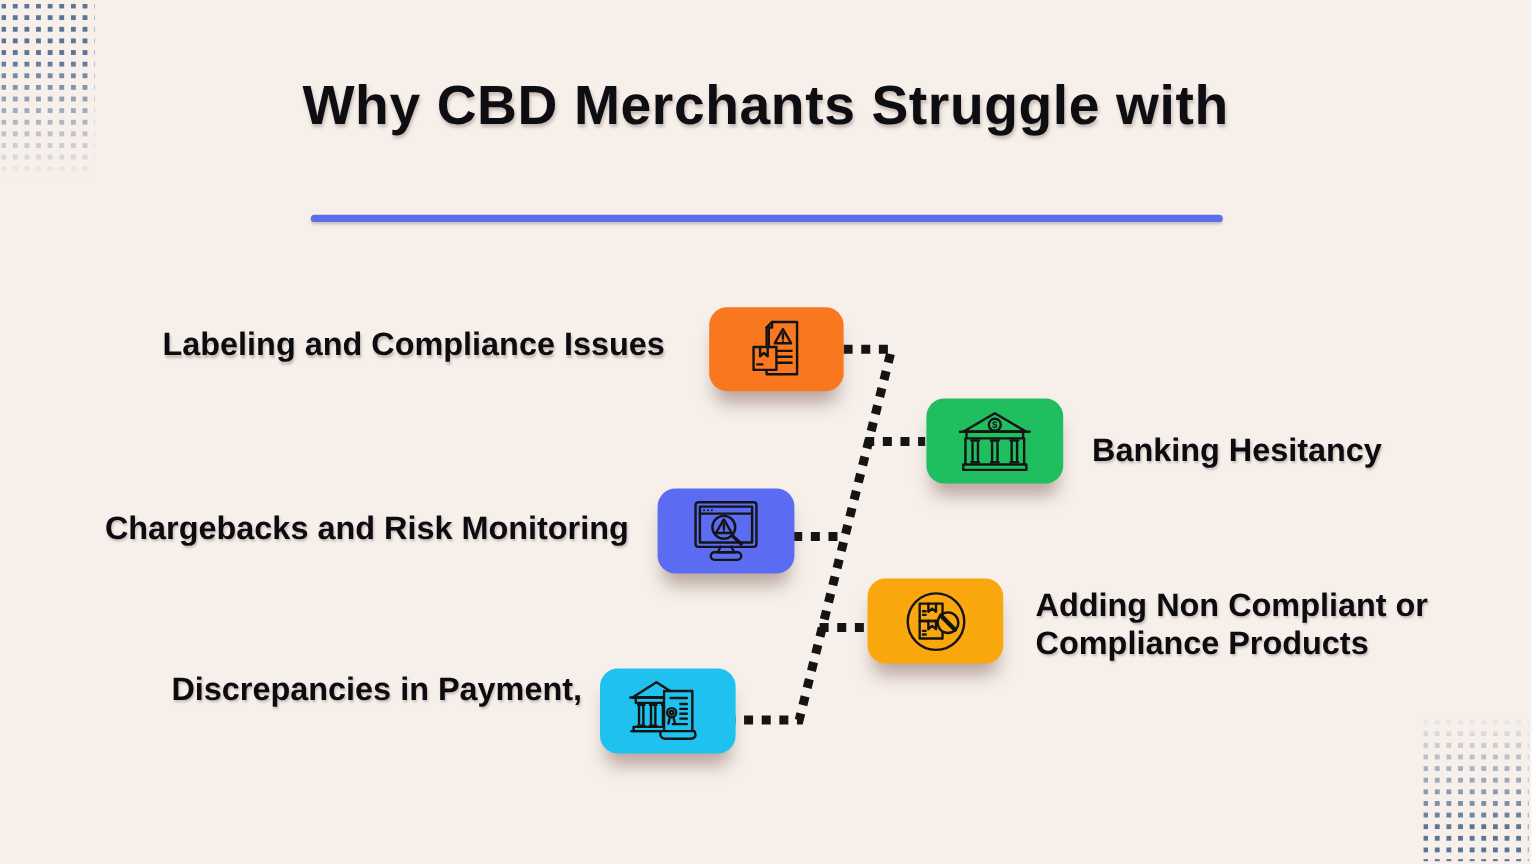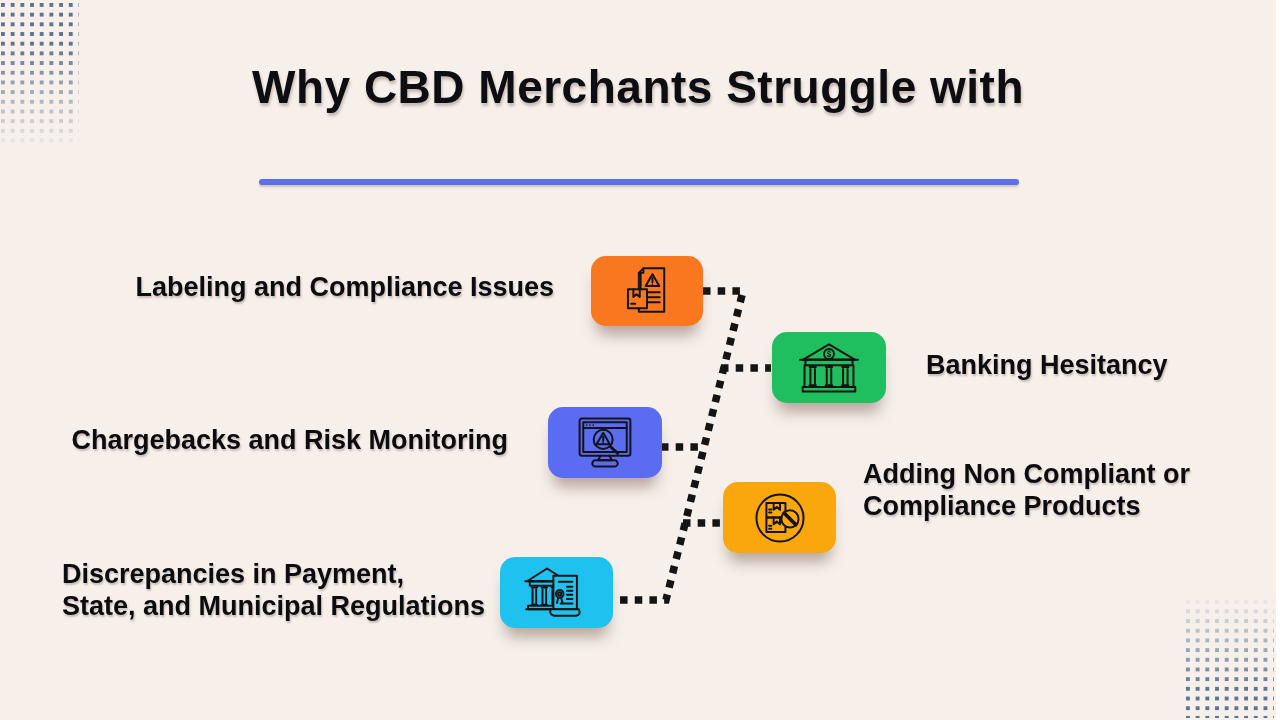--- a/index.html
+++ b/index.html
@@ -72,32 +72,32 @@
   .item-label {
     position: absolute;
     font-size: 27px;
     font-weight: 700;
     line-height: 32px;
     color: #0c0c10;
     text-shadow: 1px 2px 2px rgba(115,90,85,.35);
     white-space: nowrap;
   }
   .item-label span { display: block; }
-  .align-right { text-align: left; }
+  .align-right { text-align: center; }
 
   .card-1 { left: 591px; top: 256px; width: 112px; height: 70px; }
   .card-2 { left: 772px; top: 332px; width: 114px; height: 71px; }
   .card-3 { left: 548px; top: 407px; width: 114px; height: 71px; }
   .card-4 { left: 723px; top: 482px; width: 113px; height: 71px; }
   .card-5 { left: 500px; top: 557px; width: 113px; height: 71px; }
 
   .label-1 { right: 722px; top: 271px; }
-  .label-2 { left: 910px; top: 349px; margin-left: 16px; }
-  .label-3 { right: 768px; top: 424px; }
-  .label-4 { left: 863px; top: 458px; }
+  .label-2 { left: 910px; top: 359px; }
+  .label-3 { right: 752px; top: 424px; }
+  .label-4 { left: 863px; top: 488px; }
   .label-5 { right: 791px; top: 558px; }
 </style>
 </head>
 <body>
 
 <div class="canvas" style="background: rgb(246, 239, 234);">
 
   <div class="corner-dots top-left" style="--dotc: #4A688C;"></div>
   <div class="corner-dots bottom-right" style="--dotc: #4A688C;"></div>
 
@@ -209,16 +209,15 @@
         <circle cx="43" cy="33" r="4.2"></circle>
         <circle cx="43" cy="33" r="1.7"></circle>
         <path d="M41.4 37 L40 43 M44.6 37 L46 43"></path>
         <path d="M42 19.5 H57"></path>
         <path d="M51 25 H57 M51 29.5 H57 M51 34 H57 M51 38.5 H57 M44 43.5 H57"></path>
       </g>
     </svg>
   </div>
   <div class="item-label label-5 align-right">
     <span>Discrepancies in Payment,</span>
-    <span>State, and Municipal Regulations</span>
   </div>
 
 </div>
 
 </body></html>

